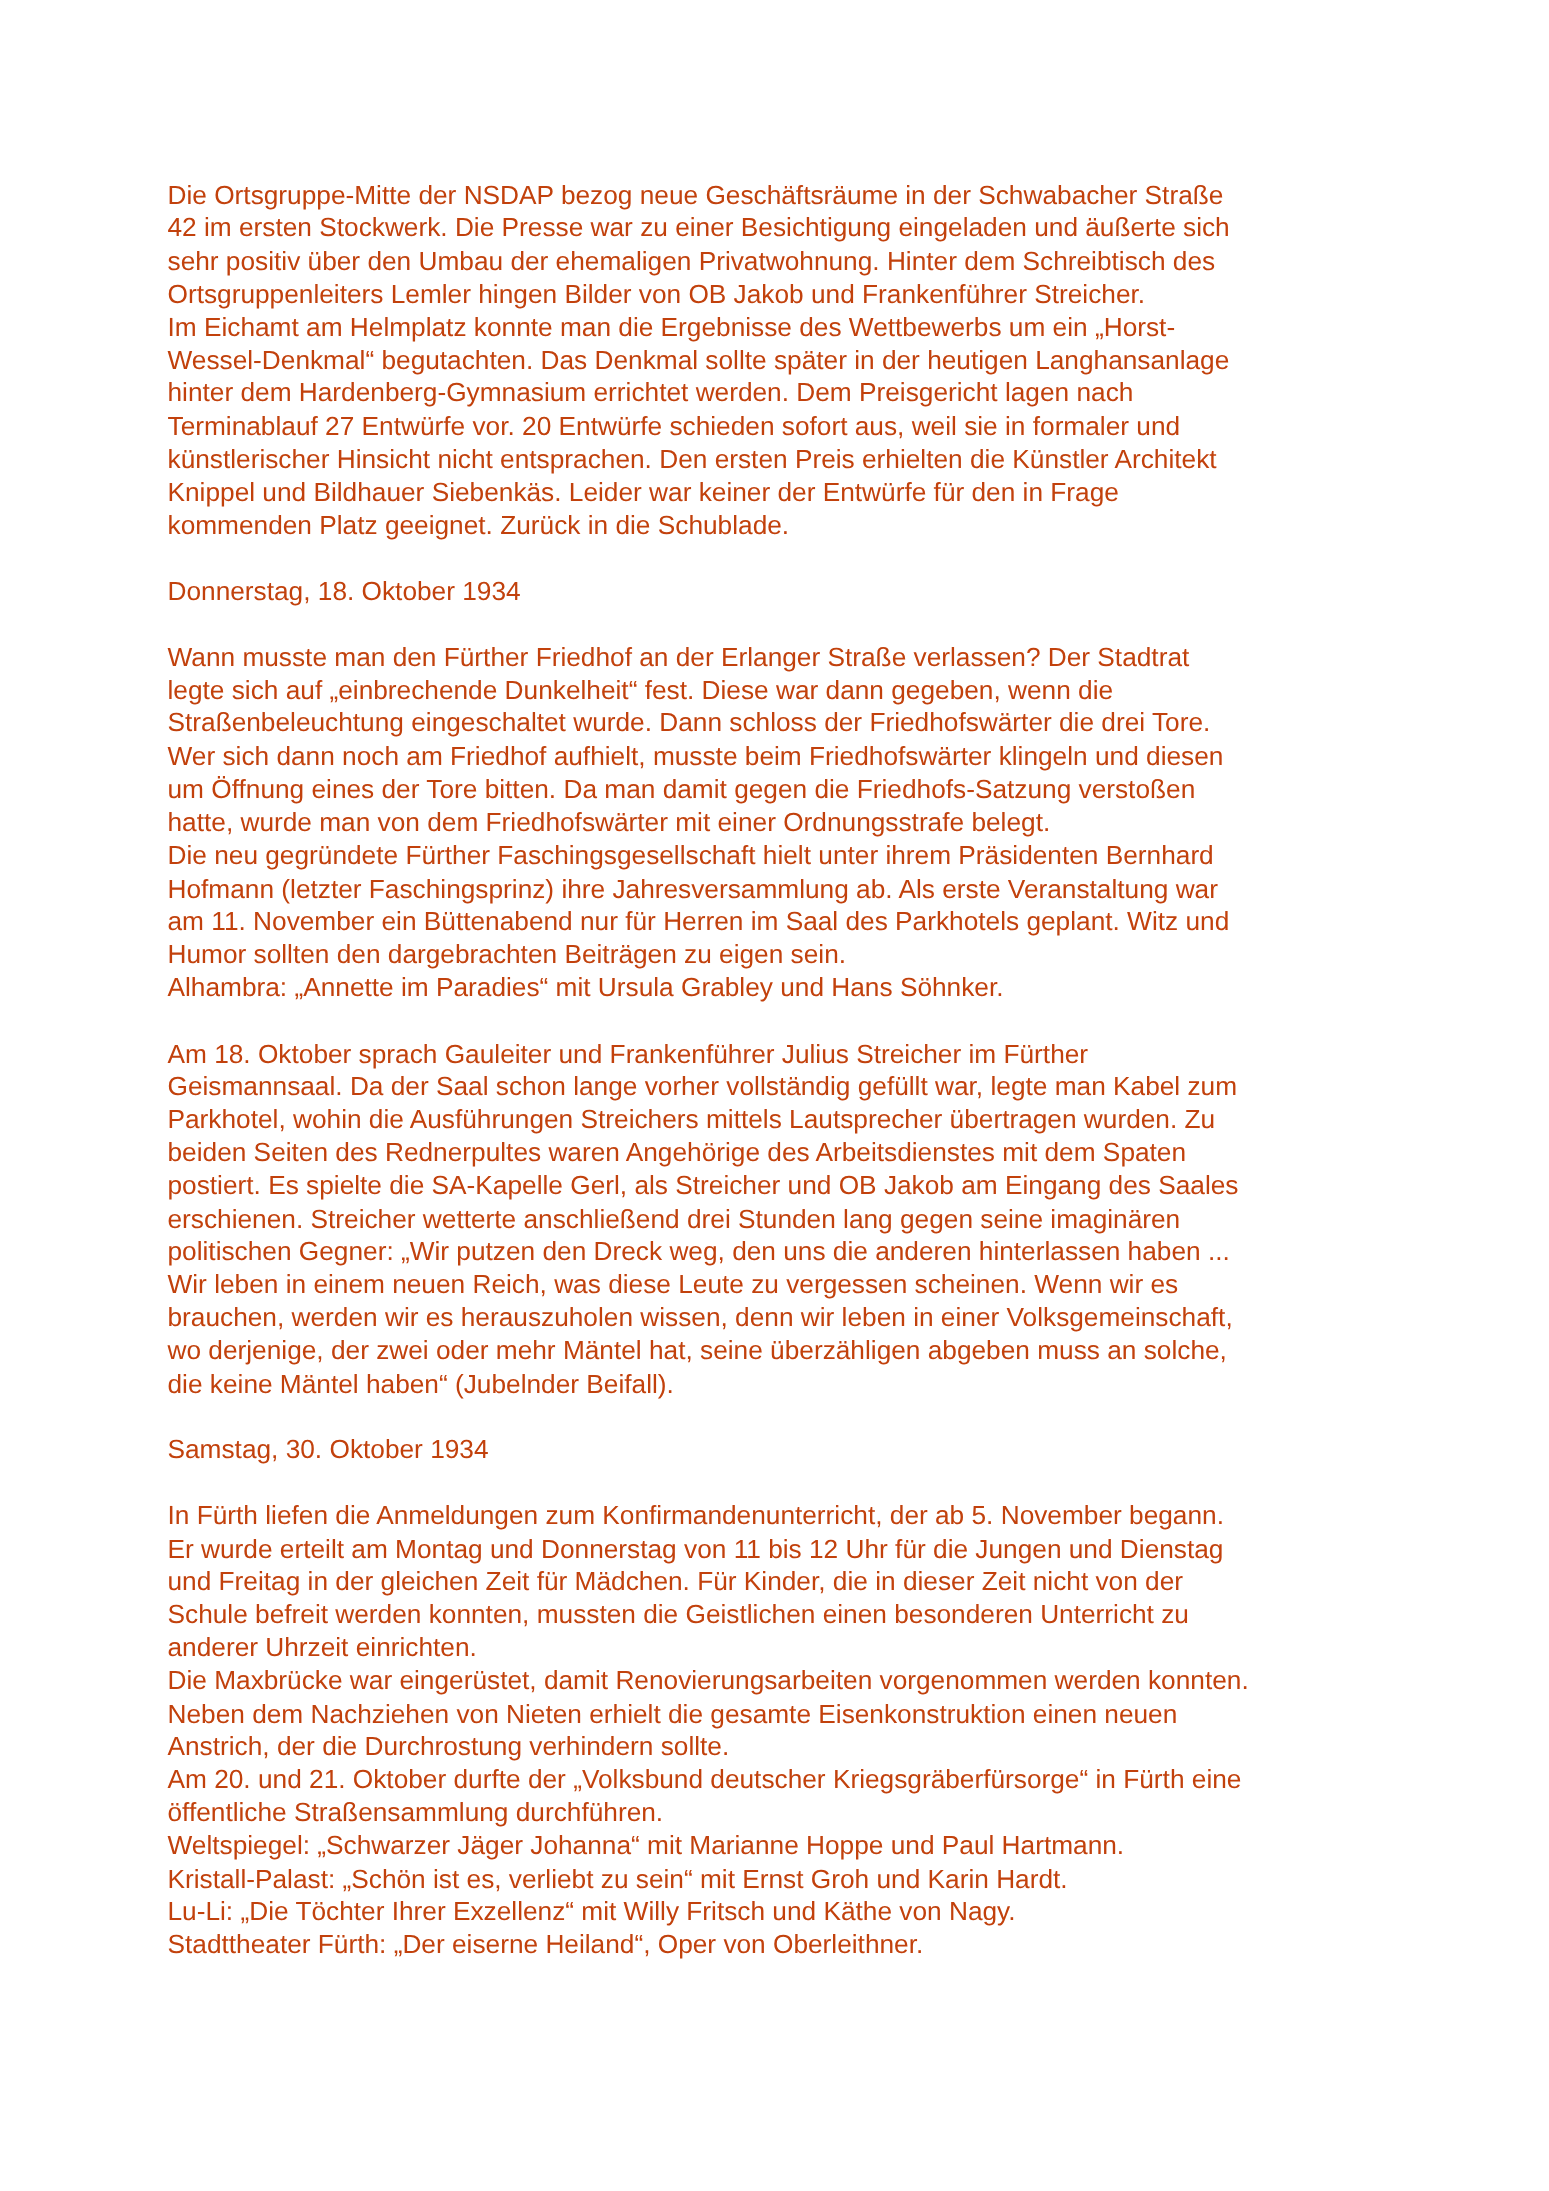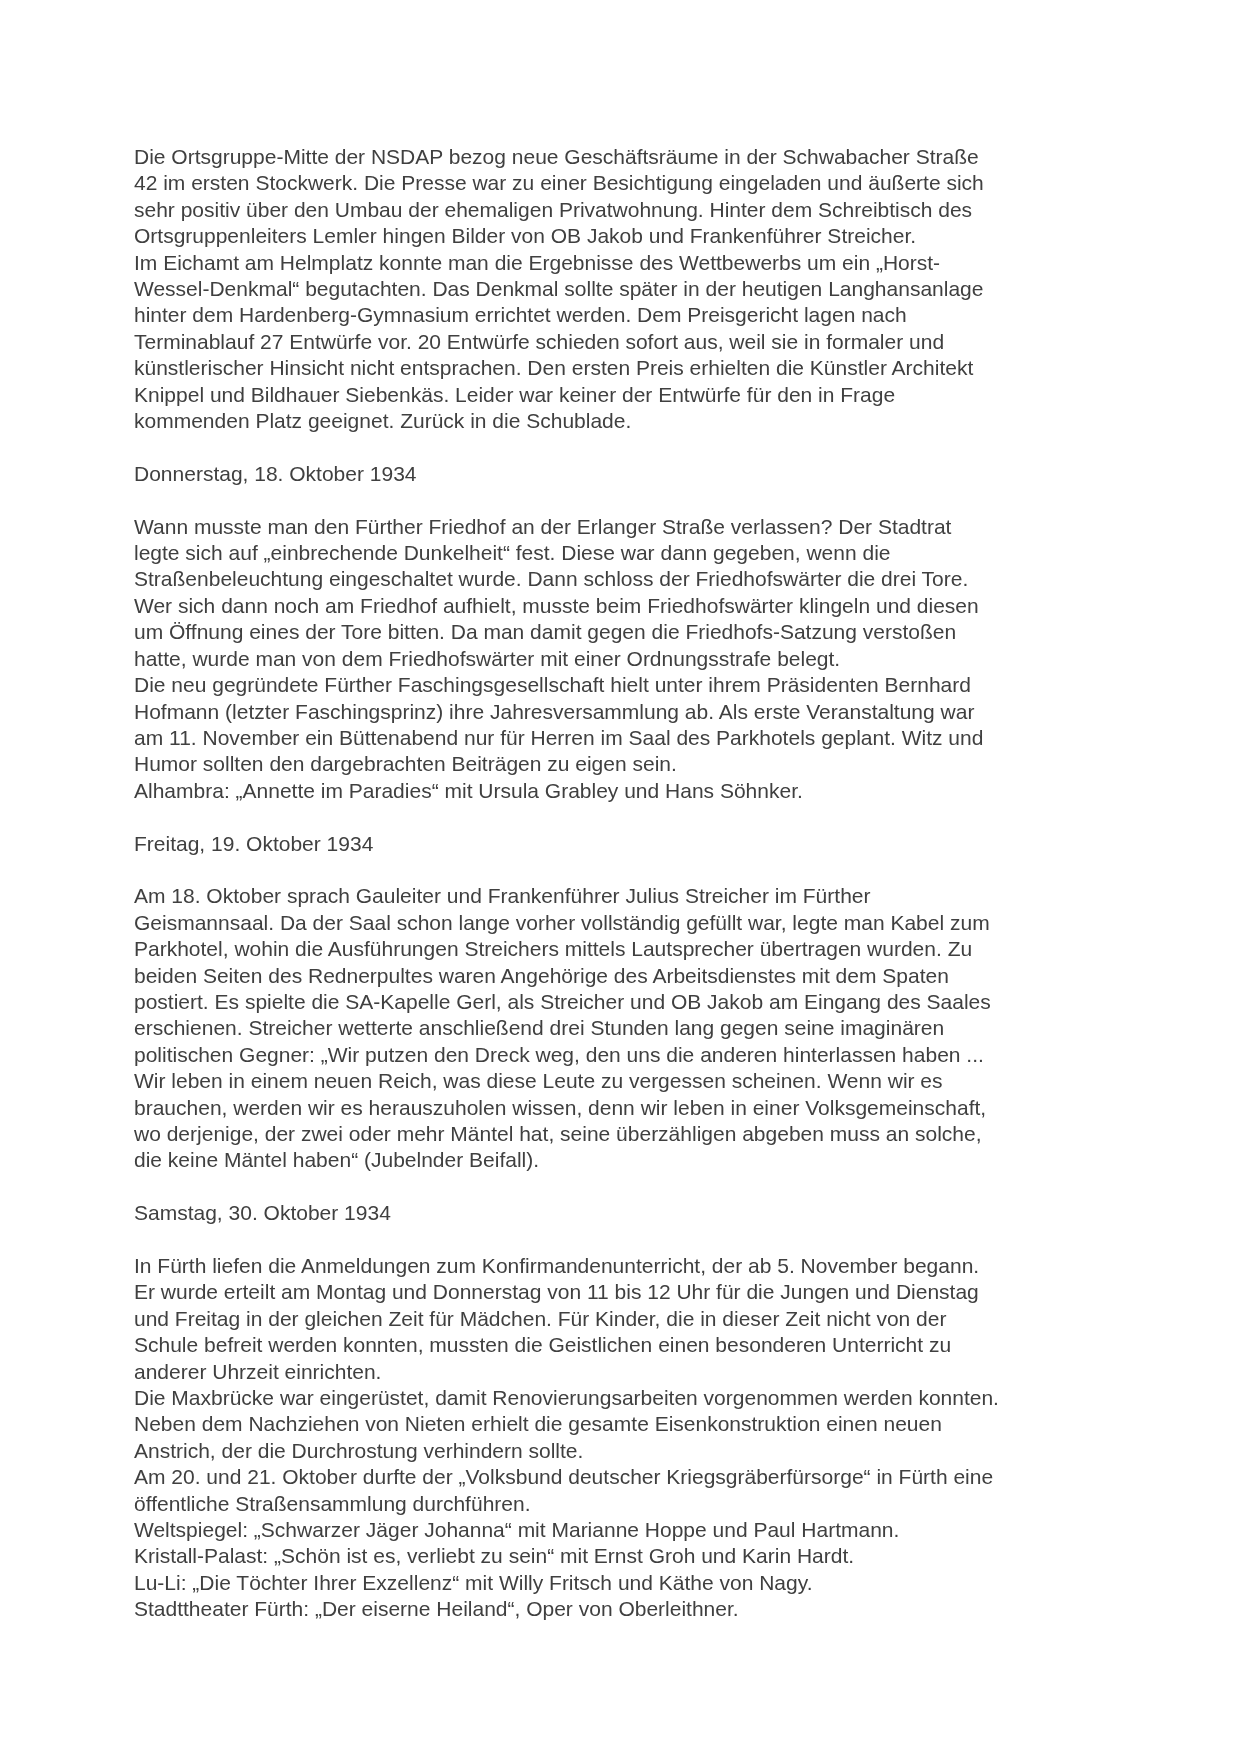--- a/index.html
+++ b/index.html
@@ -15,21 +15,21 @@
     overflow: hidden;
   }
   .content {
     position: absolute;
     left: 134px;
     top: 144px;
     width: 1090px;
     font-family: "Liberation Sans", "DejaVu Sans", sans-serif;
     font-size: 21px;
     line-height: 26.4px;
-    color: #404040;
+    color: #c2410c;
     -webkit-font-smoothing: antialiased;
   }
   .paragraph {
     white-space: pre-line;
     margin: 0 0 26.4px 0;
   }
   .date-heading {
     white-space: pre-line;
     font-weight: normal;
     margin: 0 0 26.4px 0;
@@ -56,21 +56,20 @@
 legte sich auf „einbrechende Dunkelheit“ fest. Diese war dann gegeben, wenn die
 Straßenbeleuchtung eingeschaltet wurde. Dann schloss der Friedhofswärter die drei Tore.
 Wer sich dann noch am Friedhof aufhielt, musste beim Friedhofswärter klingeln und diesen
 um Öffnung eines der Tore bitten. Da man damit gegen die Friedhofs-Satzung verstoßen
 hatte, wurde man von dem Friedhofswärter mit einer Ordnungsstrafe belegt.
 Die neu gegründete Fürther Faschingsgesellschaft hielt unter ihrem Präsidenten Bernhard
 Hofmann (letzter Faschingsprinz) ihre Jahresversammlung ab. Als erste Veranstaltung war
 am 11. November ein Büttenabend nur für Herren im Saal des Parkhotels geplant. Witz und
 Humor sollten den dargebrachten Beiträgen zu eigen sein.
 Alhambra: „Annette im Paradies“ mit Ursula Grabley und Hans Söhnker.</div>
-      <div class="date-heading">Freitag, 19. Oktober 1934</div>
       <div class="paragraph">Am 18. Oktober sprach Gauleiter und Frankenführer Julius Streicher im Fürther
 Geismannsaal. Da der Saal schon lange vorher vollständig gefüllt war, legte man Kabel zum
 Parkhotel, wohin die Ausführungen Streichers mittels Lautsprecher übertragen wurden. Zu
 beiden Seiten des Rednerpultes waren Angehörige des Arbeitsdienstes mit dem Spaten
 postiert. Es spielte die SA-Kapelle Gerl, als Streicher und OB Jakob am Eingang des Saales
 erschienen. Streicher wetterte anschließend drei Stunden lang gegen seine imaginären
 politischen Gegner: „Wir putzen den Dreck weg, den uns die anderen hinterlassen haben ...
 Wir leben in einem neuen Reich, was diese Leute zu vergessen scheinen. Wenn wir es
 brauchen, werden wir es herauszuholen wissen, denn wir leben in einer Volksgemeinschaft,
 wo derjenige, der zwei oder mehr Mäntel hat, seine überzähligen abgeben muss an solche,

